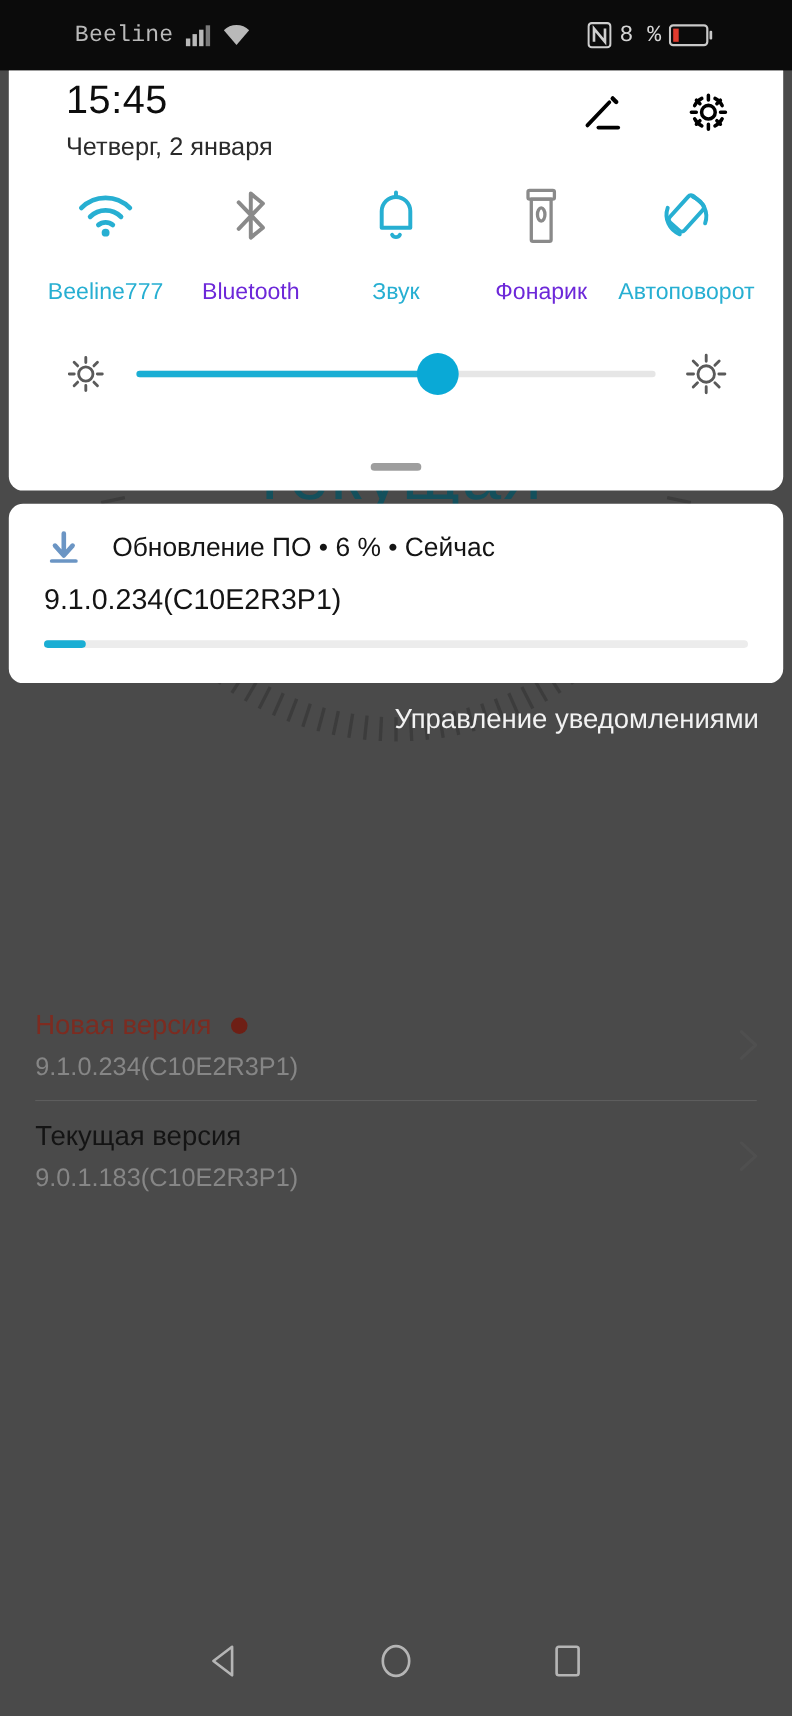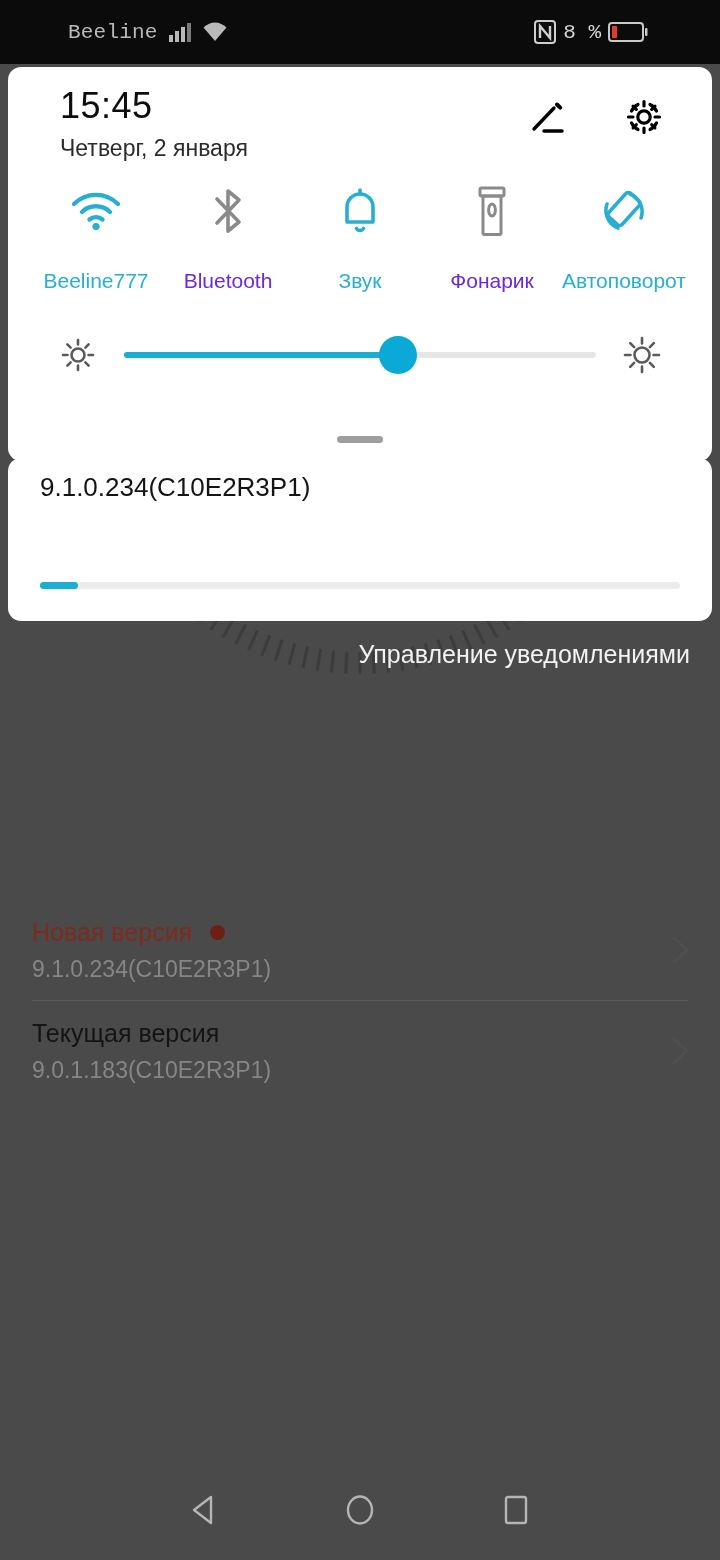--- a/index.html
+++ b/index.html
@@ -68,21 +68,20 @@
     margin-left:auto; margin-right:72px;
     display:flex; align-items:center; gap:7px;
   }
   .sb-batt-text { font-size:21px; color:#d5d5d5; }
 
   
   #qs-panel {
     position:absolute; left:8px; top:52px; width:704px; height:394px;
     background:#ffffff; border-radius:13px; z-index:20;
     overflow:hidden;
-    margin-top:15px;
   }
   .qs-head {
     position:relative; height:110px;
   }
   .qs-clock {
     position:absolute; left:52px; top:18px;
     font-size:36px; font-weight:400; color:#0d0d0d; letter-spacing:.5px;
   }
   .qs-date {
     position:absolute; left:52px; top:68px;
@@ -415,20 +414,27 @@
                  M8.2 8.2 l3.9 3.9 M27.9 27.9 l3.9 3.9
                  M31.8 8.2 l-3.9 3.9 M12.1 27.9 l-3.9 3.9"></path>
       </g>
     </svg>
   </div>
 
   <div class="qs-handle"></div>
 </div>
 
 <div id="notif-card">
+  <div class="notif-head">
+    <svg class="dl-ico" viewBox="0 0 36 36">
+      <path d="M18 5 L18 20 M10 16 L18 25 L26 16" fill="none" stroke="#6b95c4" stroke-width="4.2" stroke-linecap="round" stroke-linejoin="round"></path>
+      <path d="M7 30 L29 30" stroke="#6b95c4" stroke-width="3.4" stroke-linecap="round"></path>
+    </svg>
+    <div class="notif-meta">Обновление ПО • 6 % • Сейчас</div>
+  </div>
 
   <div class="notif-body">9.1.0.234(C10E2R3P1)</div>
 
   <div class="notif-prog-track">
     <div class="notif-prog-fill" style="width: 6%; background: rgb(26, 174, 212);"></div>
   </div>
 </div>
 
 <div id="manage-row">
   <span class="manage-label">Управление уведомлениями</span>

